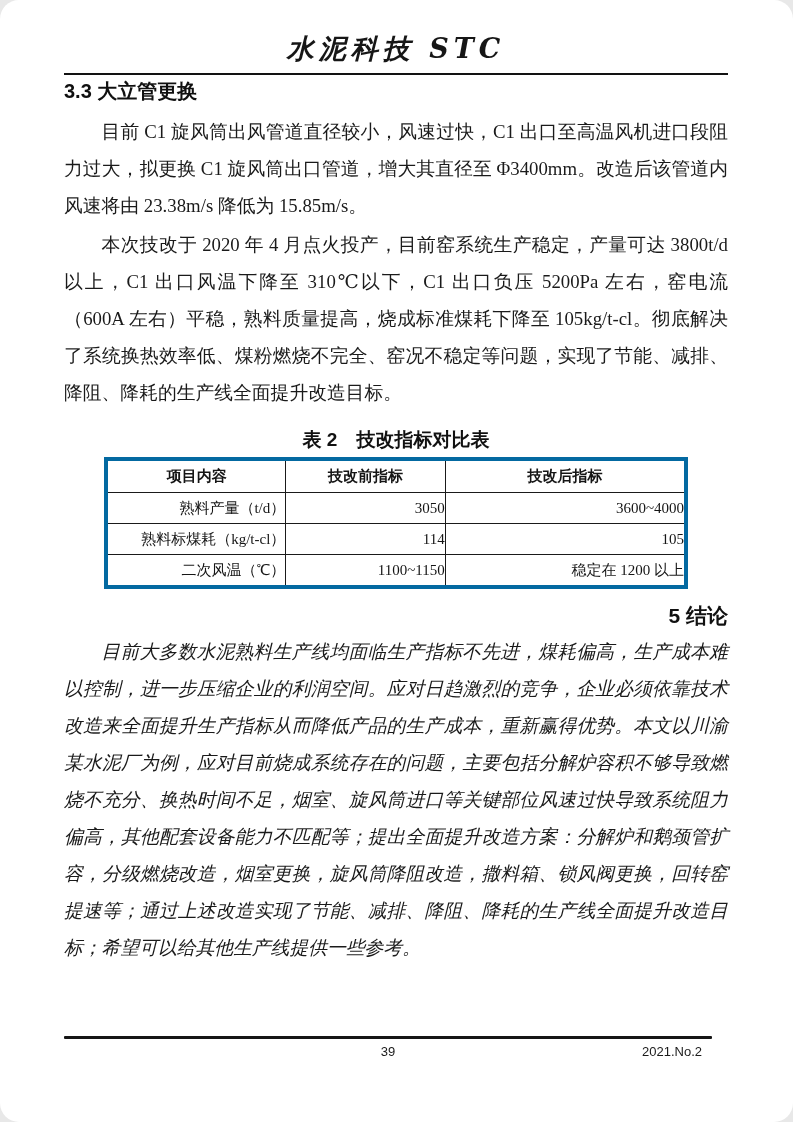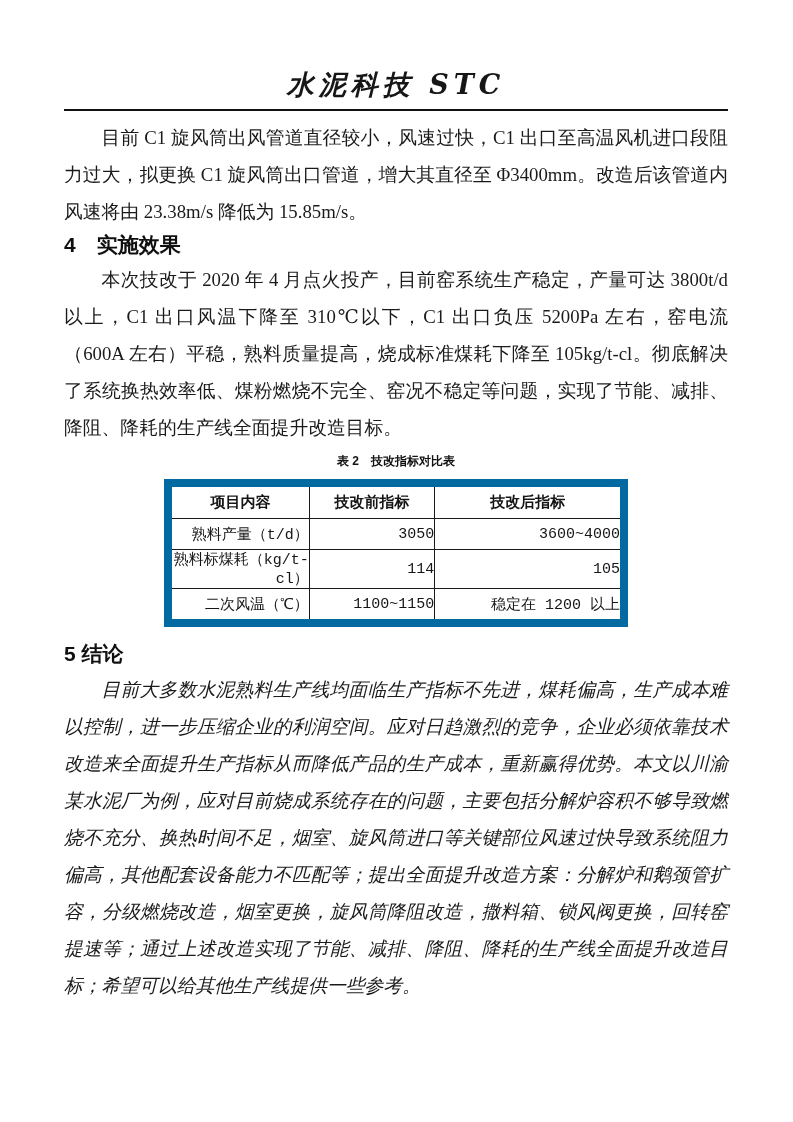--- a/index.html
+++ b/index.html
@@ -2,24 +2,25 @@
 <html><head>
 <meta charset="utf-8">
 <style>
   html, body { margin: 0; padding: 0; background: #e8e8e8; }
   .page {
     position: relative;
     width: 793px; height: 1122px;
     margin: 0 auto;
     background: #ffffff;
     box-sizing: border-box;
-    padding: 68px 65px 0 64px;
+    padding: 32px 65px 0 64px;
     overflow: hidden;
     color: #141414;
     font-family: "Liberation Serif", "DejaVu Serif", serif;
+    border-radius: 19px;
   }
   .journal-title {
     height: 34px; line-height: 34px;
     text-align: center;
     font-size: 27px;
     font-style: italic;
     font-weight: bold;
     letter-spacing: 5px;
     color: #161616;
     font-family: "DejaVu Serif", "Liberation Serif", serif;
@@ -33,47 +34,47 @@
     color: #101010;
   }
   .heading-main {
     margin: 0;
     font-size: 21px; line-height: 28px;
     font-weight: bold;
     font-family: "Liberation Sans", "DejaVu Sans", sans-serif;
     color: #101010;
   }
   .h4 { margin-top: 1px; }
-  .h5 { margin-top: 13px; }
+  .h5 { margin-top: 13px; text-align: right; }
   .body-para {
     margin: 0;
     font-size: 18.8px;
     line-height: 37px;
     text-align: justify;
     text-indent: 2em;
     color: #1a1a1a;
   }
   .p1 { margin-top: 8px; font-family: Liberation Serif, serif; }
   .p2 { margin-top: 2px; }
   .p3 { margin-top: 3px; font-style: italic; }
   .table-caption {
-    margin-top: 5px;
+    margin-top: 18px;
     text-align: center;
-    font-size: 12px; line-height: 21px;
+    font-size: 19px; line-height: 21px;
     font-weight: 600;
     font-family: "Liberation Sans", "DejaVu Sans", sans-serif;
     color: #111;
   }
   table.data-table {
     margin: 7px auto 0 auto;
-    width: 464px;
+    width: 584px;
     border-collapse: collapse;
-    border: 8px solid #0369a1;
+    border: 4px solid #0369a1;
     table-layout: fixed;
-    font-family: Liberation Mono, monospace;
+    font-family: Liberation Serif, serif;
   }
   table.data-table th, table.data-table td {
     border: 1px solid #1a1a1a;
     font-size: 15px;
     color: #151515;
     text-align: center;
     vertical-align: middle;
     padding: 0;
   }
   table.data-table th { height: 31px; font-weight: bold; }
@@ -97,23 +98,23 @@
   .footer-issue { position: absolute; right: 10px; top: 0; }
 </style>
 </head>
 <body>
 
 <div class="page">
 
   <div class="journal-title">水泥科技 STC</div>
   <div class="header-rule"></div>
 
+  <h2 class="heading-sub">3.3 大立管更换</h2>
   <p class="body-para p1">目前 C1 旋风筒出风管道直径较小，风速过快，C1 出口至高温风机进口段阻力过大，拟更换 C1 旋风筒出口管道，增大其直径至 Φ3400mm。改造后该管道内风速将由 23.38m/s 降低为 15.85m/s。</p>
 
-  <h1 class="heading-main h4">4　实施效果</h1>
   <p class="body-para p2">本次技改于 2020 年 4 月点火投产，目前窑系统生产稳定，产量可达 3800t/d 以上，C1 出口风温下降至 310℃以下，C1 出口负压 5200Pa 左右，窑电流（600A 左右）平稳，熟料质量提高，烧成标准煤耗下降至 105kg/t-cl。彻底解决了系统换热效率低、煤粉燃烧不完全、窑况不稳定等问题，实现了节能、减排、降阻、降耗的生产线全面提升改造目标。</p>
 
   <div class="table-caption">表 2　技改指标对比表</div>
 
   <table class="data-table">
     <colgroup>
       <col class="col-item">
         <col class="col-before">
         <col class="col-after">
     </colgroup>
@@ -139,14 +140,21 @@
         <td class="c-item">二次风温（℃）</td>
         <td>1100~1150</td>
         <td>稳定在 1200 以上</td>
       </tr>
     </tbody>
   </table>
 
   <h1 class="heading-main h5">5 结论</h1>
   <p class="body-para p3">目前大多数水泥熟料生产线均面临生产指标不先进，煤耗偏高，生产成本难以控制，进一步压缩企业的利润空间。应对日趋激烈的竞争，企业必须依靠技术改造来全面提升生产指标从而降低产品的生产成本，重新赢得优势。本文以川渝某水泥厂为例，应对目前烧成系统存在的问题，主要包括分解炉容积不够导致燃烧不充分、换热时间不足，烟室、旋风筒进口等关键部位风速过快导致系统阻力偏高，其他配套设备能力不匹配等；提出全面提升改造方案：分解炉和鹅颈管扩容，分级燃烧改造，烟室更换，旋风筒降阻改造，撒料箱、锁风阀更换，回转窑提速等；通过上述改造实现了节能、减排、降阻、降耗的生产线全面提升改造目标；希望可以给其他生产线提供一些参考。</p>
 
+  <div class="footer">
+    <div class="footer-rule"></div>
+    <div class="footer-row">
+      <span class="footer-page">39</span>
+      <span class="footer-issue">2021.No.2</span>
+    </div>
+  </div>
 
 </div>
 
 </body></html>

